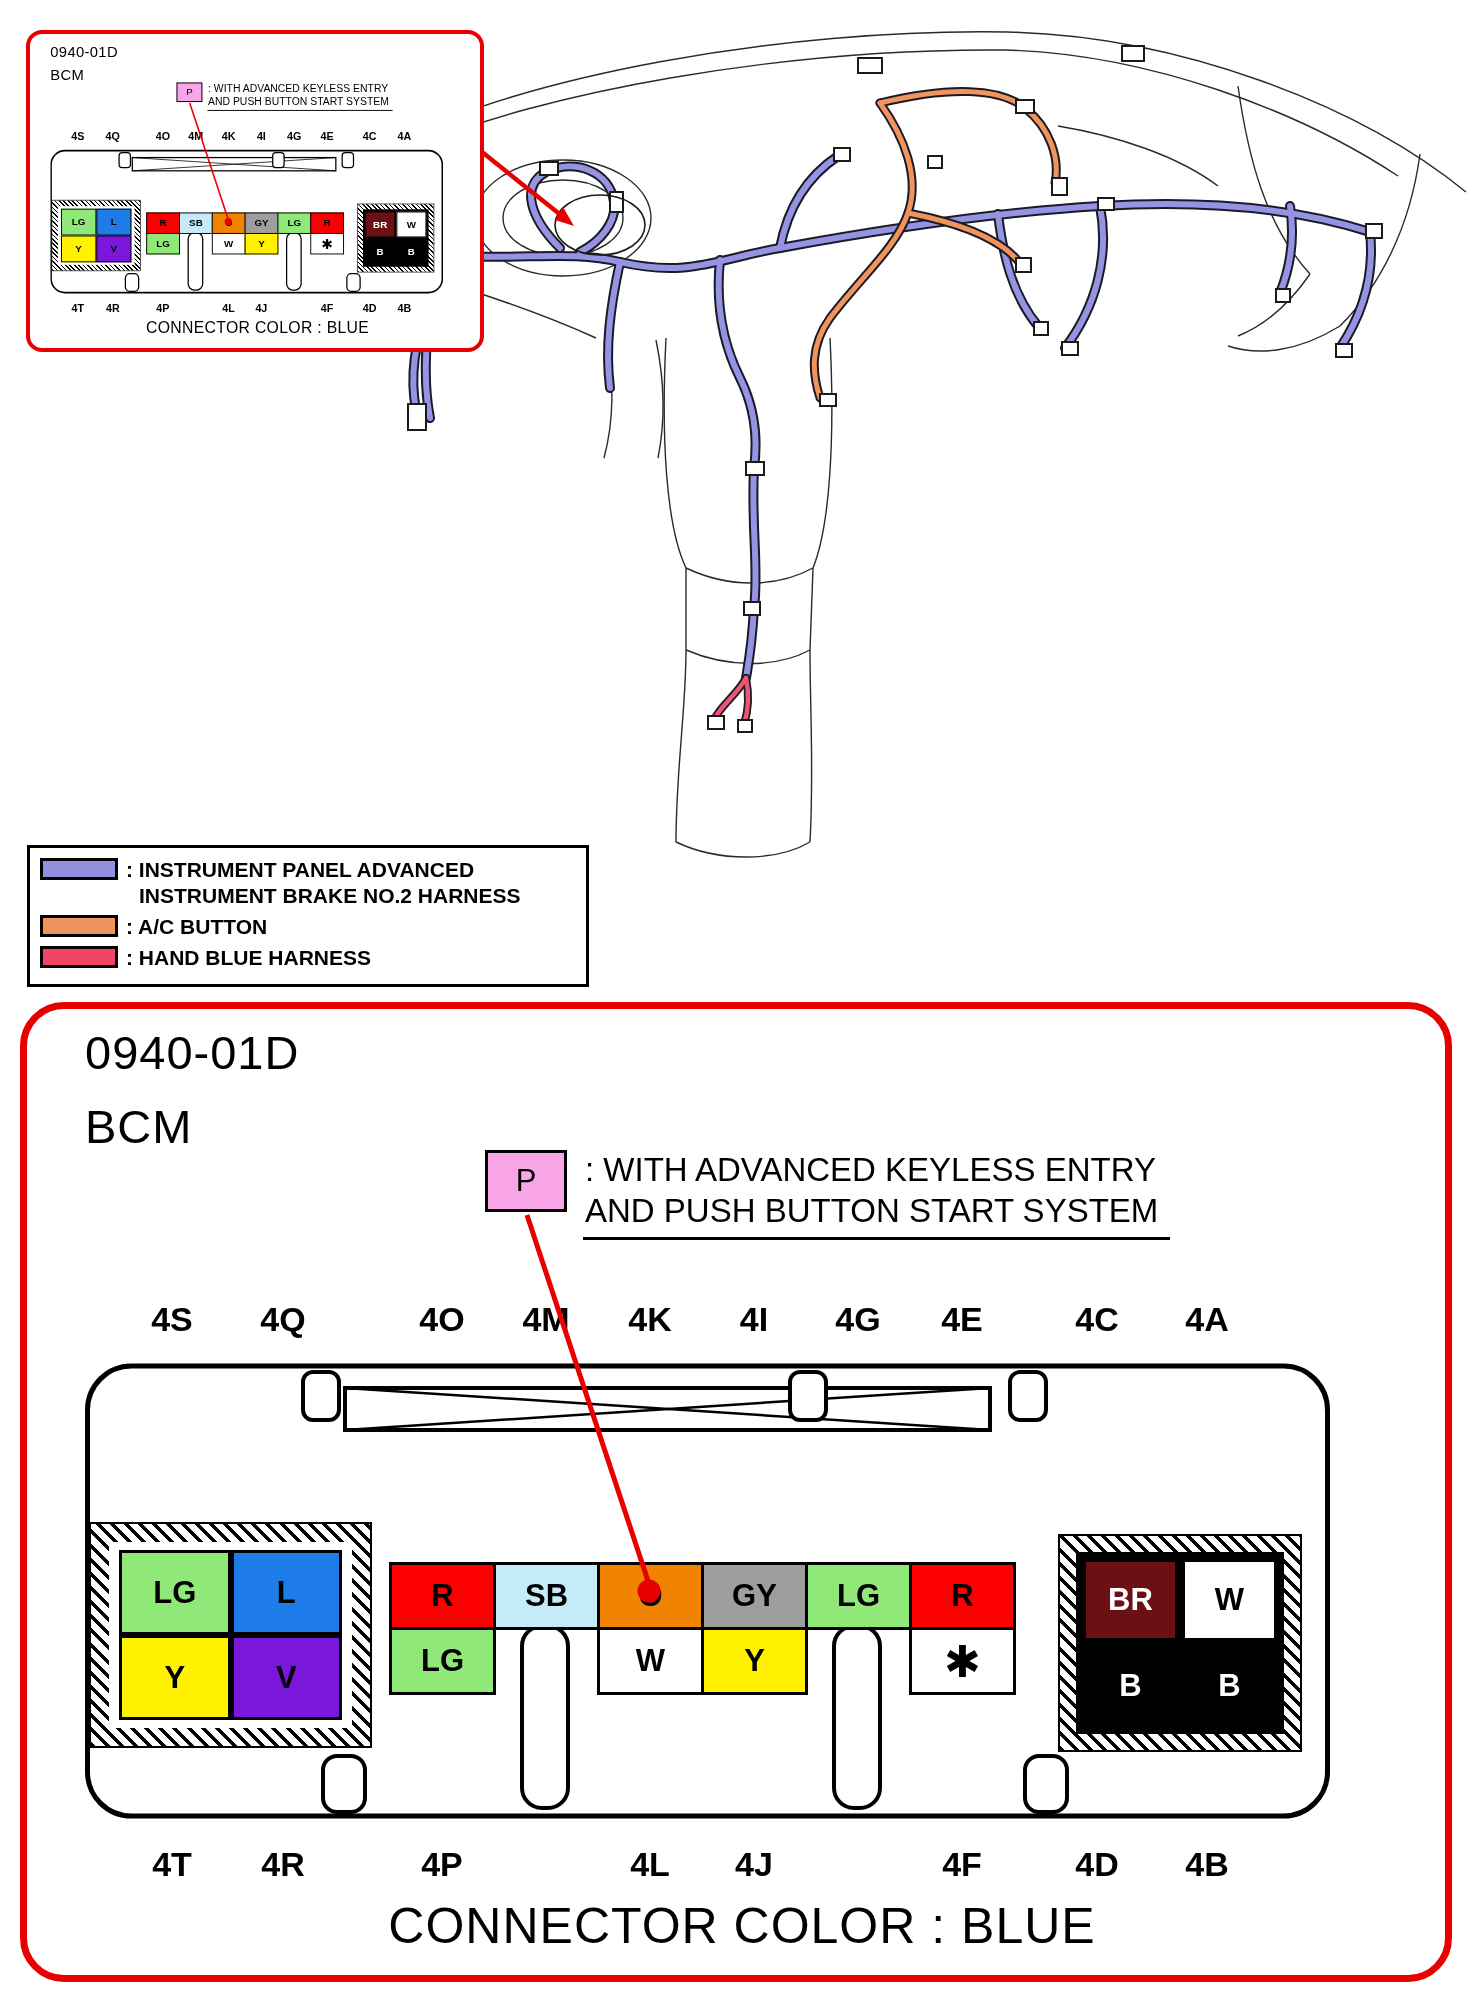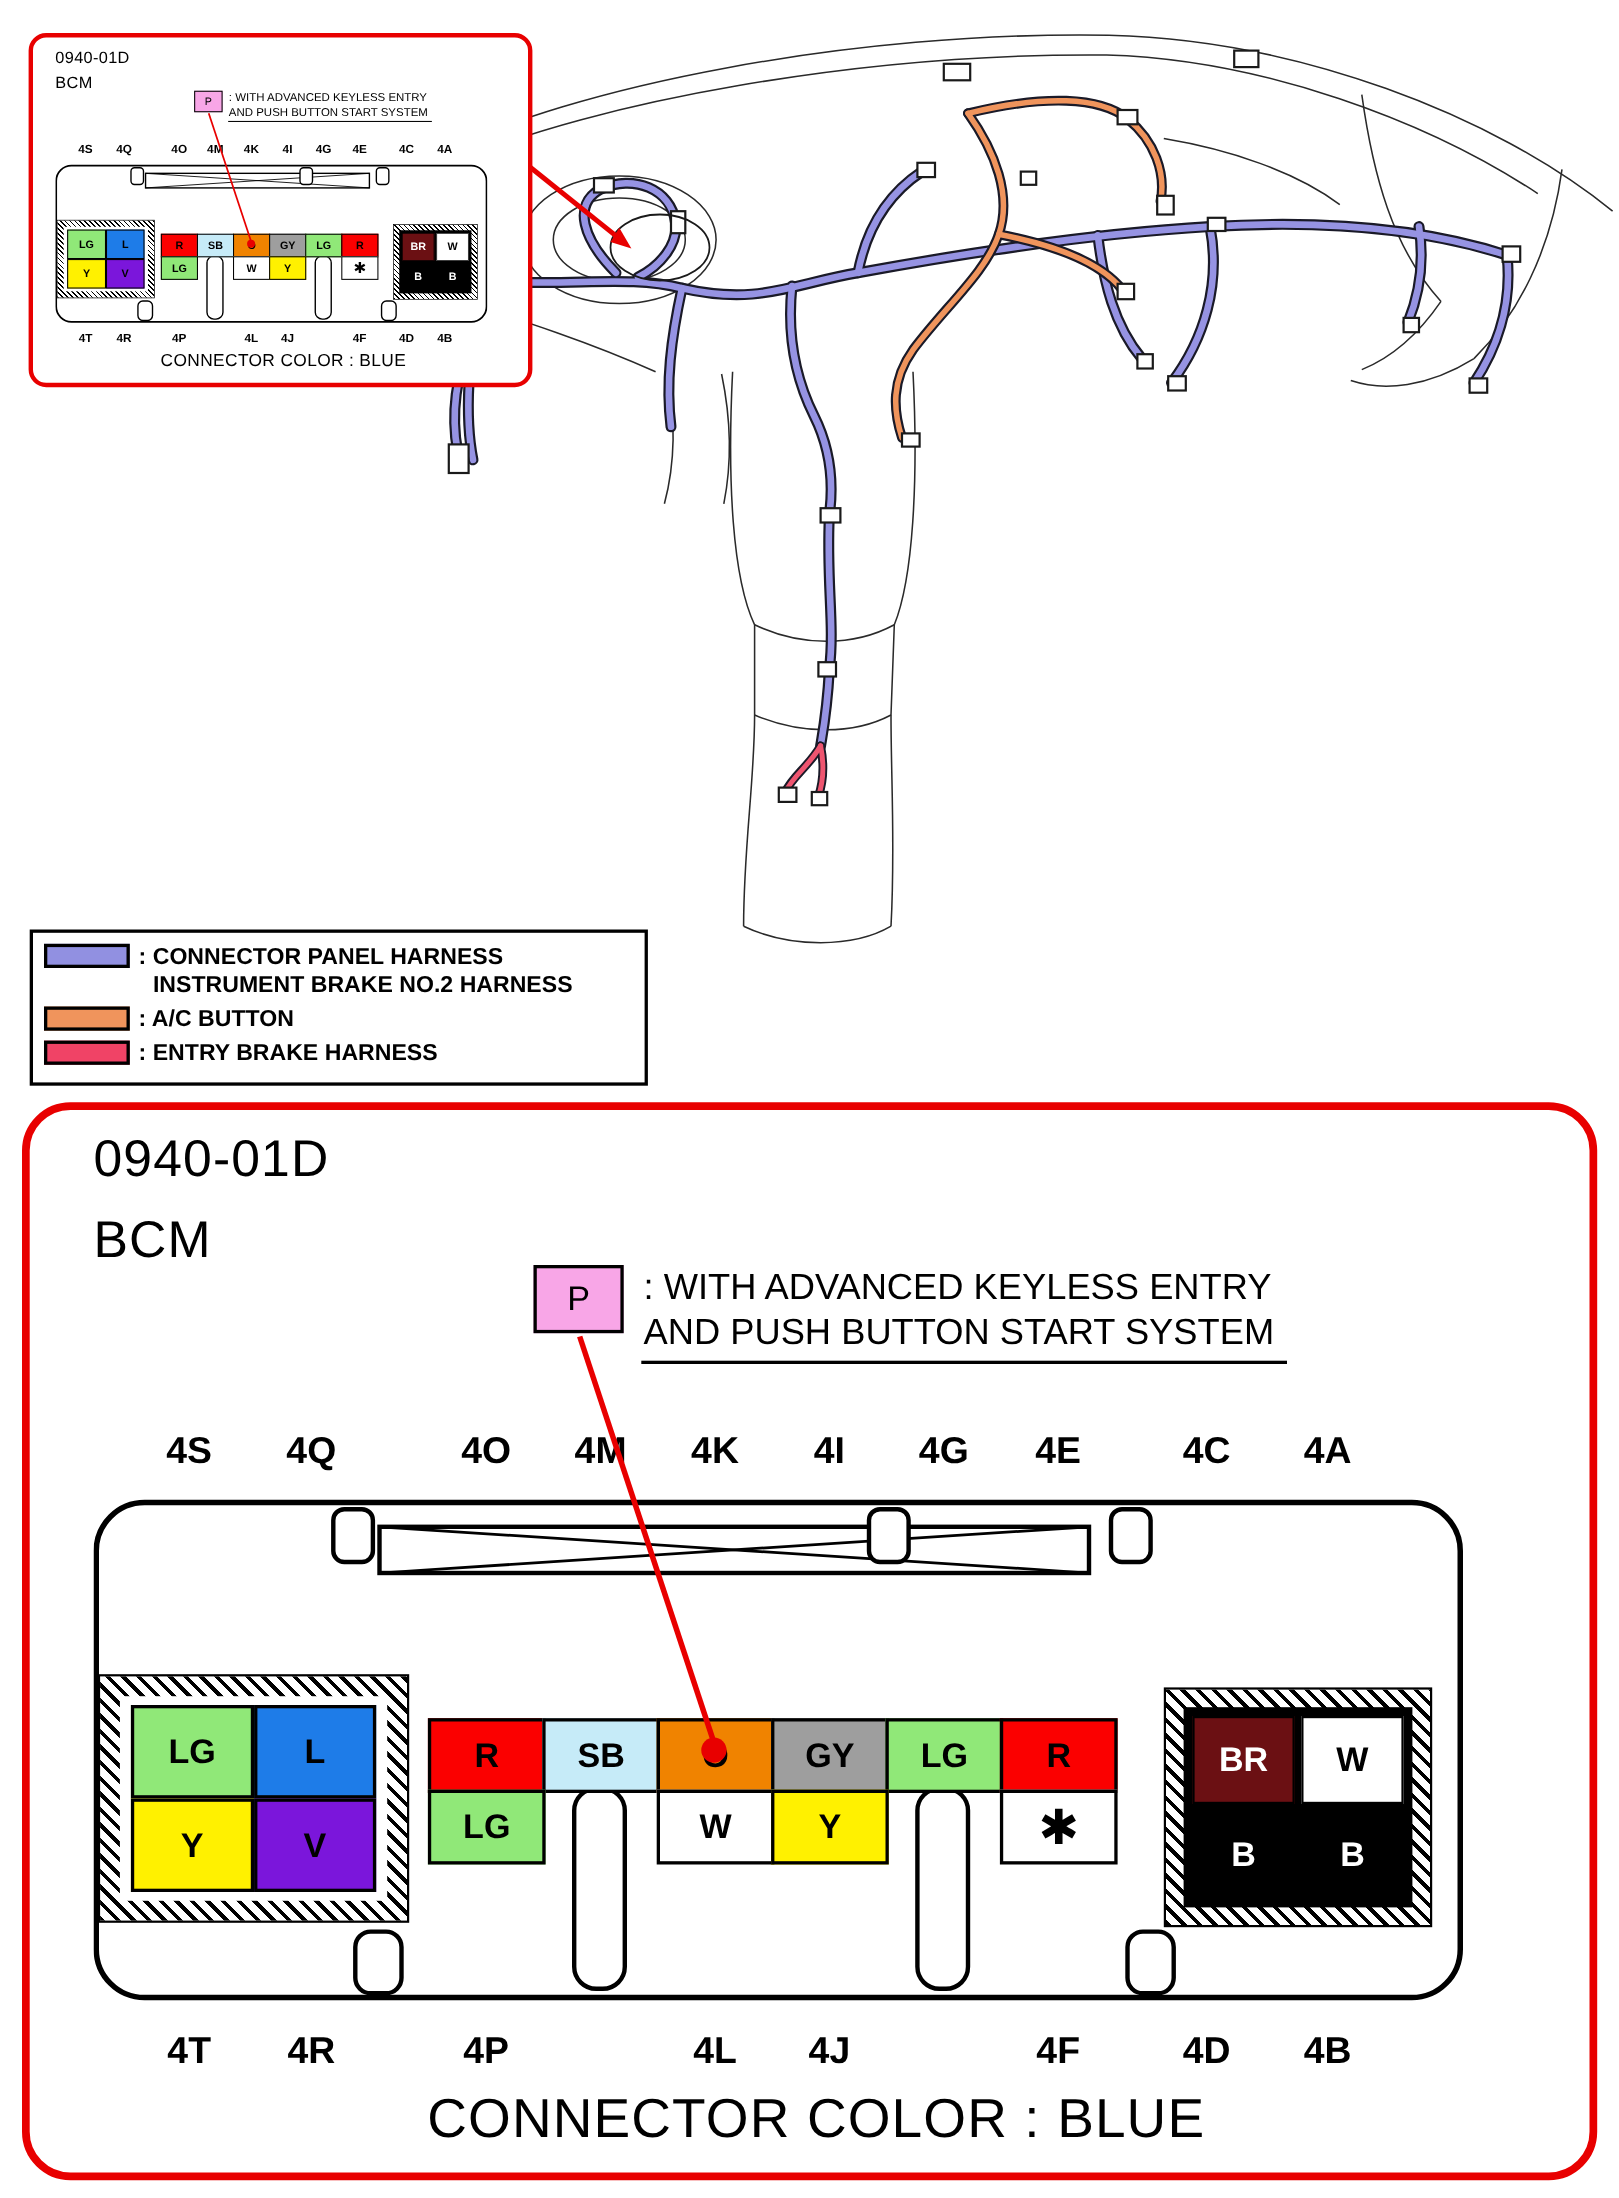--- a/index.html
+++ b/index.html
@@ -284,34 +284,34 @@
       <circle cx="622" cy="582" r="11.5" fill="#E80000"></circle>
     </svg>
   </div>
 </div>
   </div>
 
   <div class="legend-box">
     <div class="legend-row">
       <span class="legend-swatch" style="background-color: rgb(145, 144, 225);"></span>
       <div class="legend-text">
-        <div>: CONNECTOR PANEL HARNESS</div>
+        <div>: INSTRUMENT PANEL ADVANCED</div>
         <div class="legend-line2">INSTRUMENT BRAKE NO.2 HARNESS</div>
       </div>
     </div>
     <div class="legend-row">
       <span class="legend-swatch" style="background-color: rgb(240, 148, 92);"></span>
       <div class="legend-text">
         <div>: A/C BUTTON</div>
       </div>
     </div>
     <div class="legend-row">
       <span class="legend-swatch" style="background-color: rgb(240, 67, 102);"></span>
       <div class="legend-text">
-        <div>: ENTRY BRAKE HARNESS</div>
+        <div>: HAND BLUE HARNESS</div>
       </div>
     </div>
   </div>
 
   <div class="main-box">
     <div class="bcm-wrap">
   <div class="bcm-content">
     <div class="bcm-code">0940-01D</div>
     <div class="bcm-name">BCM</div>
 

